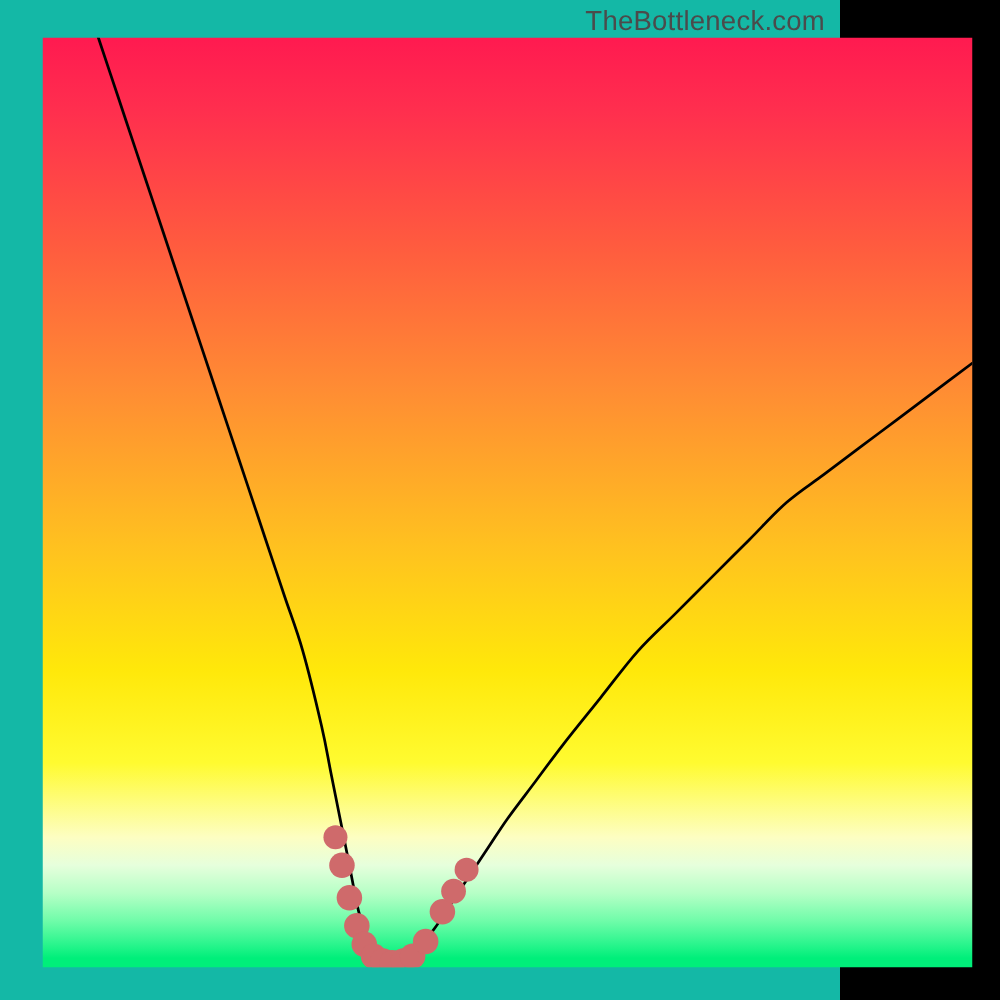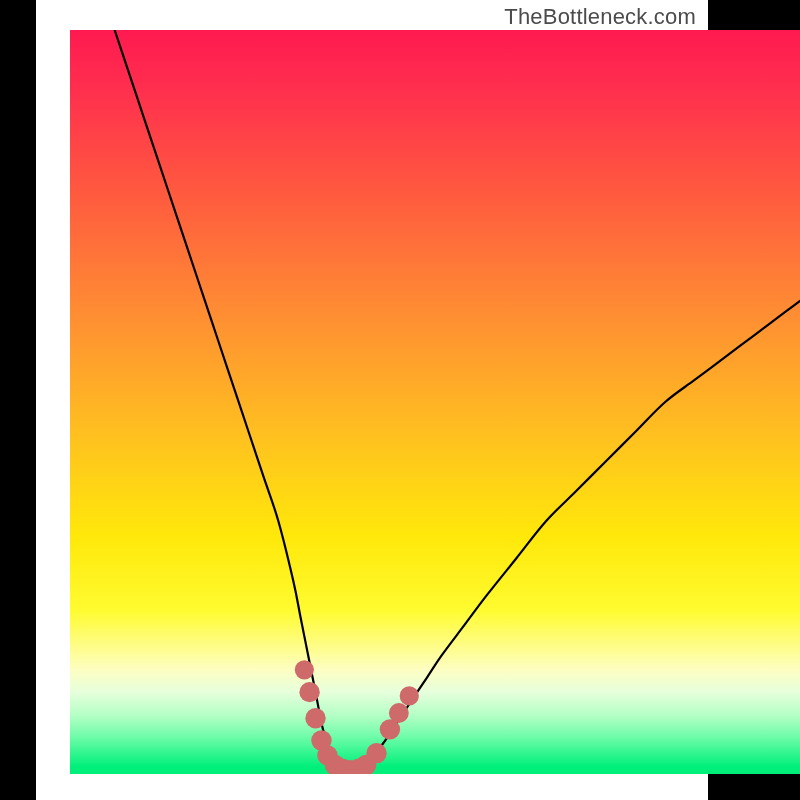--- a/index.html
+++ b/index.html
@@ -10,22 +10,21 @@
     overflow: hidden;
     background: #000;
     font-family: Arial, Helvetica, sans-serif;
   }
   .frame {
     position: absolute;
     left: 0;
     top: 0;
     width: 672px;
     height: 800px;
-    background: #ffffff;
-    margin-left: 36px;
+    background: #14b8a6;
   }
   .plot {
     position: absolute;
     left: 34px;
     top: 30px;
     width: 744px;
     height: 744px;
     overflow: hidden;
   }
   .gradient-bg {

